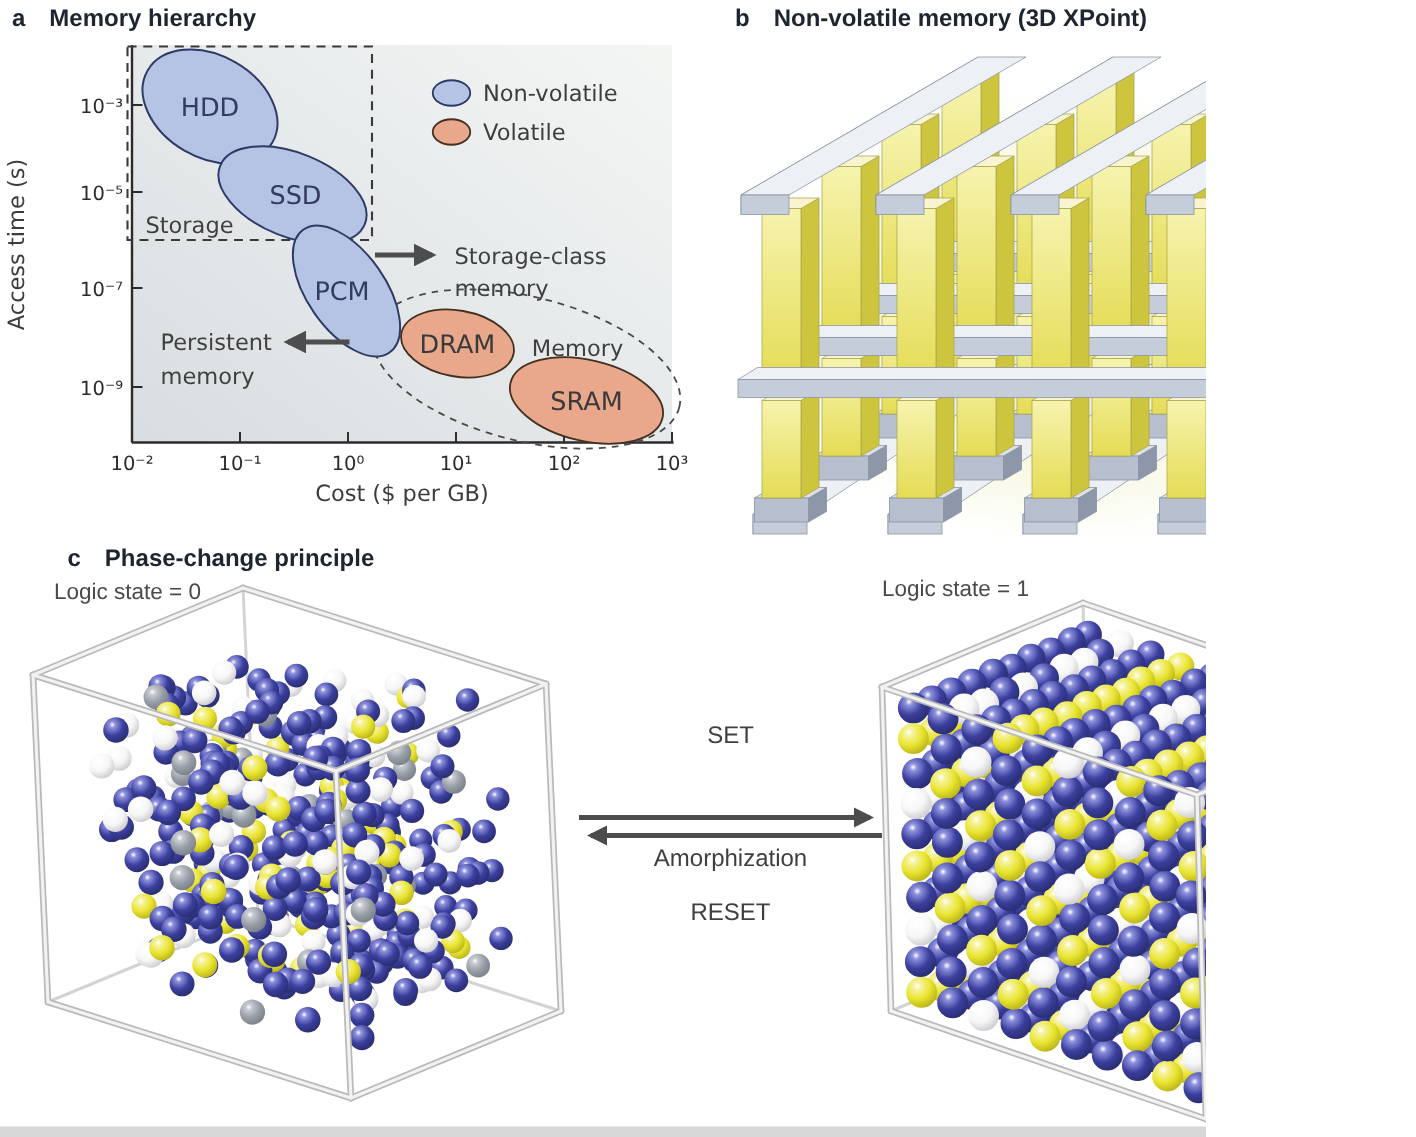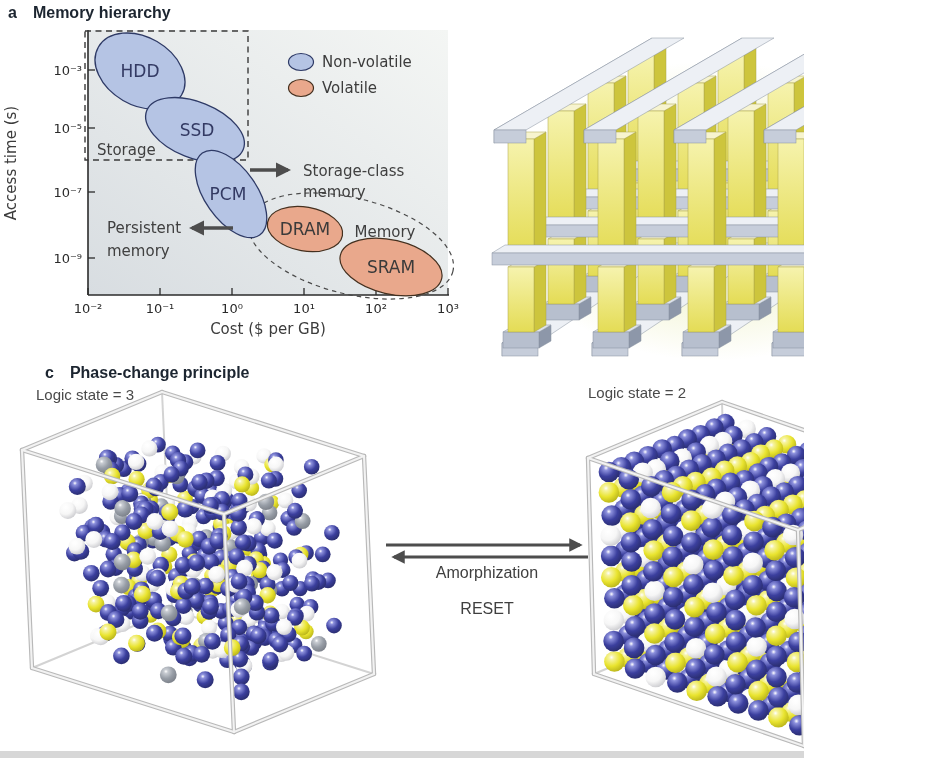--- a/index.html
+++ b/index.html
@@ -22,26 +22,29 @@
   .bottom-strip{left:0;top:751px;width:944px;height:7px;background:#d7d7d7;}
 </style>
 </head>
 <body>
 
 <div class="stage">
 
   <div class="abs ptitle" style="left:8px;top:4px;">
     <span class="tag">a</span><span>Memory hierarchy</span>
   </div>
+  <div class="abs ptitle" style="left:490px;top:4px;">
+    <span class="tag">b</span><span>Non-volatile memory (3D XPoint)</span>
+  </div>
   <div class="abs ptitle" style="left:8px;top:364px;margin-left:37px;">
     <span class="tag">c</span><span>Phase-change principle</span>
   </div>
 
-  <div class="abs caption" style="left:36px;top:386px;">Logic state = 3</div>
-  <div class="abs caption" style="left:588px;top:384px;">Logic state = 2</div>
+  <div class="abs caption" style="left:36px;top:386px;">Logic state = 0</div>
+  <div class="abs caption" style="left:588px;top:384px;">Logic state = 1</div>
 
   <svg style="left:0;top:0;" width="470" height="348" viewBox="0 0 470 348">
     <defs>
       <linearGradient id="plotbg" x1="0" y1="1" x2="1" y2="0">
         <stop offset="0" stop-color="#d8dde1"></stop>
         <stop offset="1" stop-color="#f4f6f4"></stop>
       </linearGradient>
       <marker id="ah" viewBox="0 0 10 10" refX="8" refY="5" markerWidth="4.5" markerHeight="4.5" orient="auto-start-reverse">
         <path d="M0,0 L10,5 L0,10 z" fill="#4d4d4d"></path>
       </marker>
@@ -1909,20 +1912,21 @@
         <line x1="588" y1="458" x2="798" y2="530" stroke="#f2f2f2" stroke-width="2.1" opacity="1" stroke-linecap="round"></line>
         <line x1="594" y1="674" x2="588" y2="458" stroke="#f2f2f2" stroke-width="2.1" opacity="1" stroke-linecap="round"></line>
         <line x1="804" y1="746" x2="938" y2="690" stroke="#f2f2f2" stroke-width="2.1" opacity="1" stroke-linecap="round"></line>
         <line x1="938" y1="690" x2="932" y2="474" stroke="#f2f2f2" stroke-width="2.1" opacity="1" stroke-linecap="round"></line>
         <line x1="798" y1="530" x2="932" y2="474" stroke="#f2f2f2" stroke-width="2.1" opacity="1" stroke-linecap="round"></line>
         <line x1="588" y1="458" x2="722" y2="402" stroke="#f2f2f2" stroke-width="2.1" opacity="1" stroke-linecap="round"></line>
         <line x1="722" y1="402" x2="932" y2="474" stroke="#f2f2f2" stroke-width="2.1" opacity="1" stroke-linecap="round"></line>
       </g>
     </svg>
 
+  <div class="abs exch bold" style="left:380px;top:482px;width:214px;">SET</div>
   <svg style="left:380px;top:538px;" width="214" height="26" viewBox="0 0 214 26">
     <defs>
       <marker id="mah" viewBox="0 0 10 10" refX="8" refY="5" markerWidth="4.2" markerHeight="4.2" orient="auto-start-reverse">
         <path d="M0,0 L10,5 L0,10 z" fill="#4d4d4d"></path>
       </marker>
     </defs>
     <line x1="6" y1="7" x2="200" y2="7" stroke="#4d4d4d" stroke-width="3.2" marker-end="url(#mah)"></line>
     <line x1="208" y1="19" x2="14" y2="19" stroke="#4d4d4d" stroke-width="3.2" marker-end="url(#mah)"></line>
   </svg>
   <div class="abs exch plain" style="left:380px;top:564px;width:214px;">Amorphization</div>

